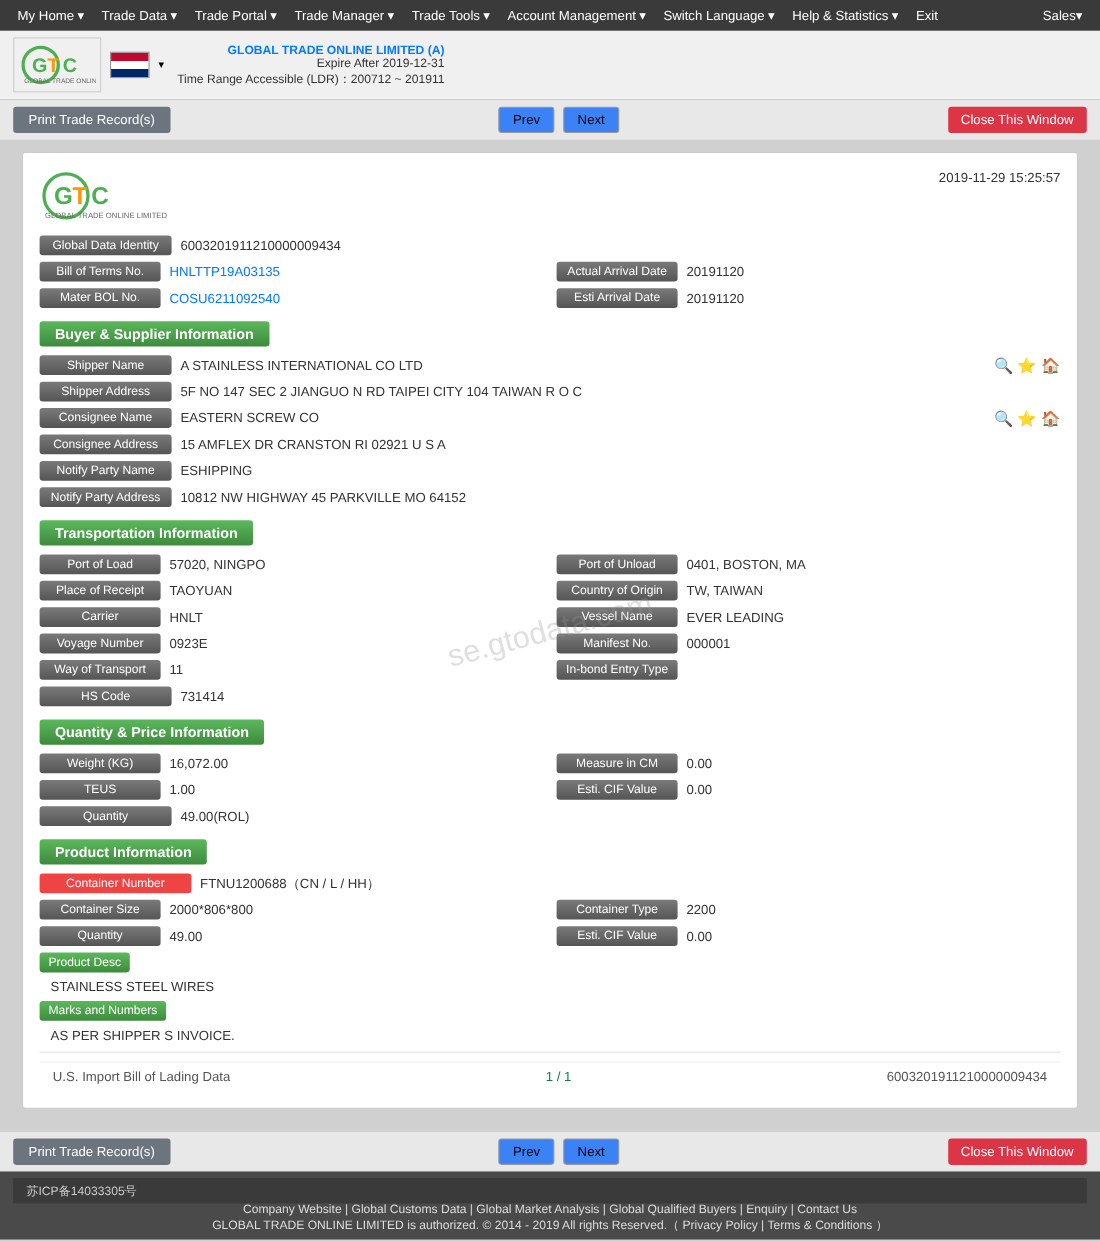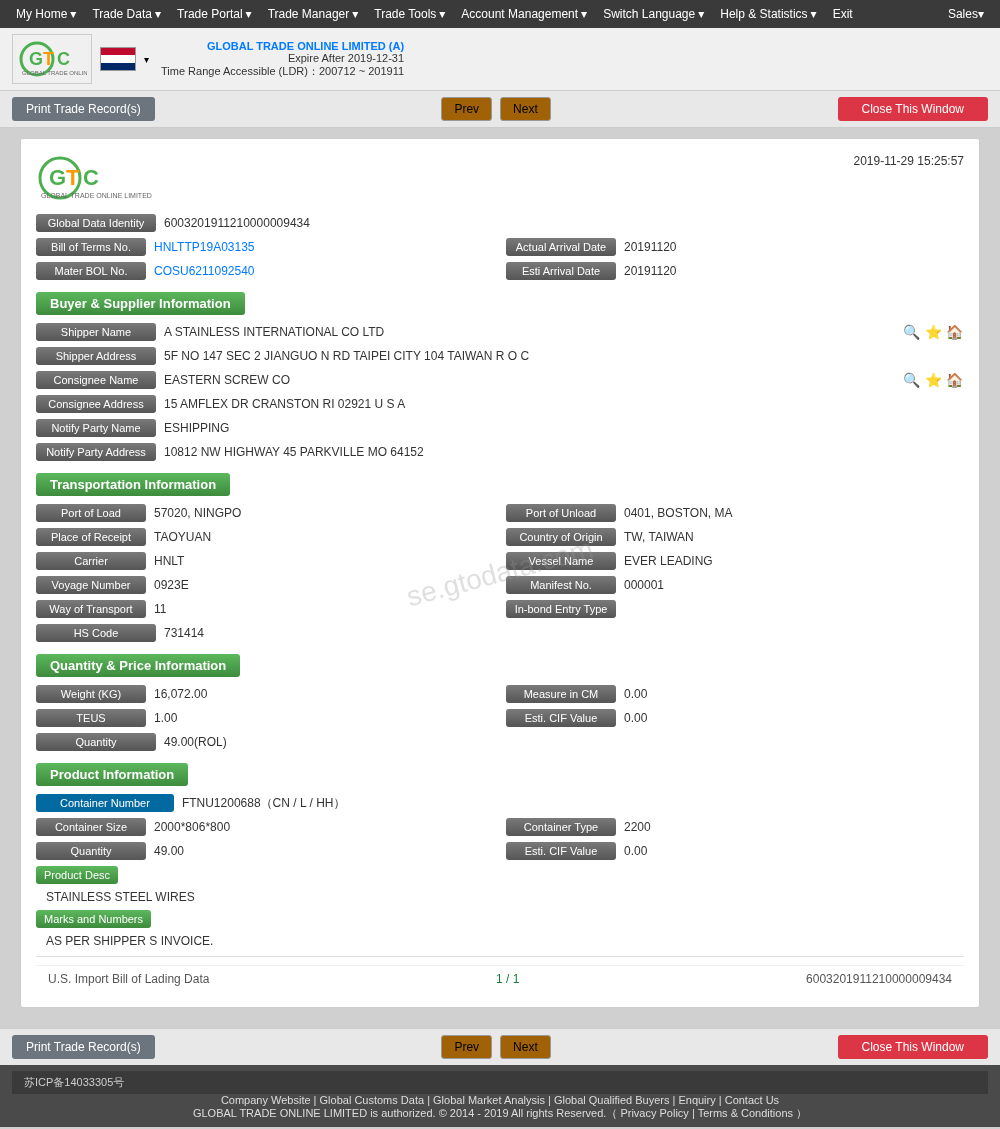--- a/index.html
+++ b/index.html
@@ -92,32 +92,32 @@
     .btn-print {
       background: #6c757d;
       color: #fff;
       border: none;
       padding: 5px 14px;
       font-size: 12px;
       cursor: pointer;
       border-radius: 3px;
     }
     .btn-nav {
-      background: #a16207;
+      background: #3b82f6;
       border: 1px solid #999;
       padding: 4px 12px;
       font-size: 12px;
       cursor: pointer;
       border-radius: 3px;
     }
     .btn-close {
       background: #dc3545;
       color: #fff;
       border: none;
-      padding: 5px 24px;
+      padding: 5px 12px;
       font-size: 12px;
       cursor: pointer;
       border-radius: 3px;
     }
     .toolbar-spacer { flex: 1; }
 
     
     .main-content {
       background: #d0d0d0;
       padding: 10px 20px;
@@ -268,21 +268,21 @@
       background: #3a3a3a;
       padding: 4px 12px;
       text-align: left;
       font-size: 11px;
       color: #ccc;
     }
 
     .divider { border: none; border-top: 1px solid #e0e0e0; margin: 8px 0; }
 
     .container-num-label {
-      background: #0369a1;
+      background: #ef4444;
       color: #fff;
       padding: 3px 24px;
       border-radius: 3px;
       font-size: 11px;
       min-width: 120px;
       text-align: center;
     }
     .product-desc-label {
       background: linear-gradient(180deg, #5cb85c, #3d8b3d);
       color: #fff;

